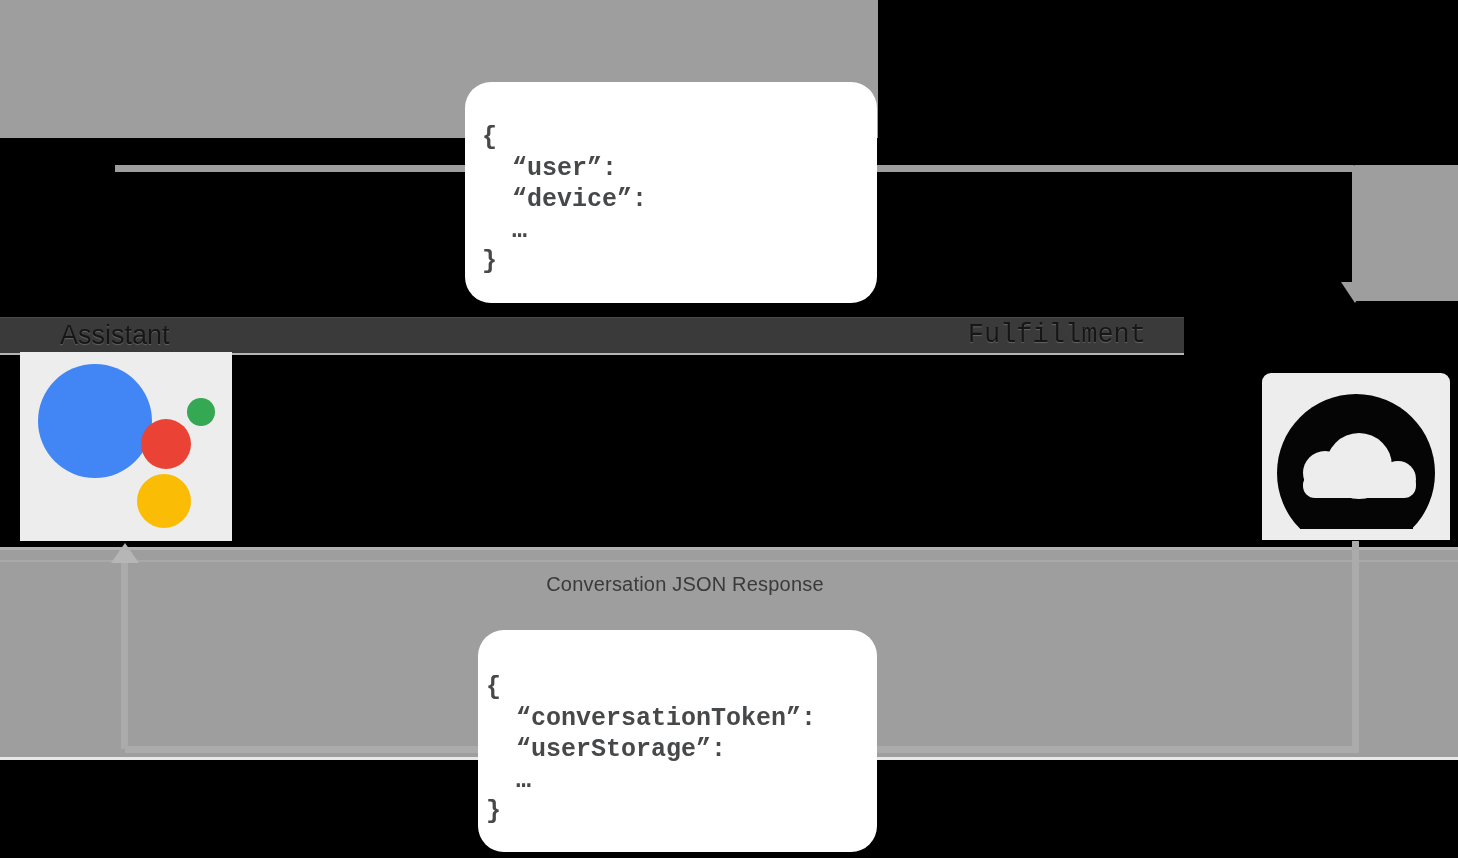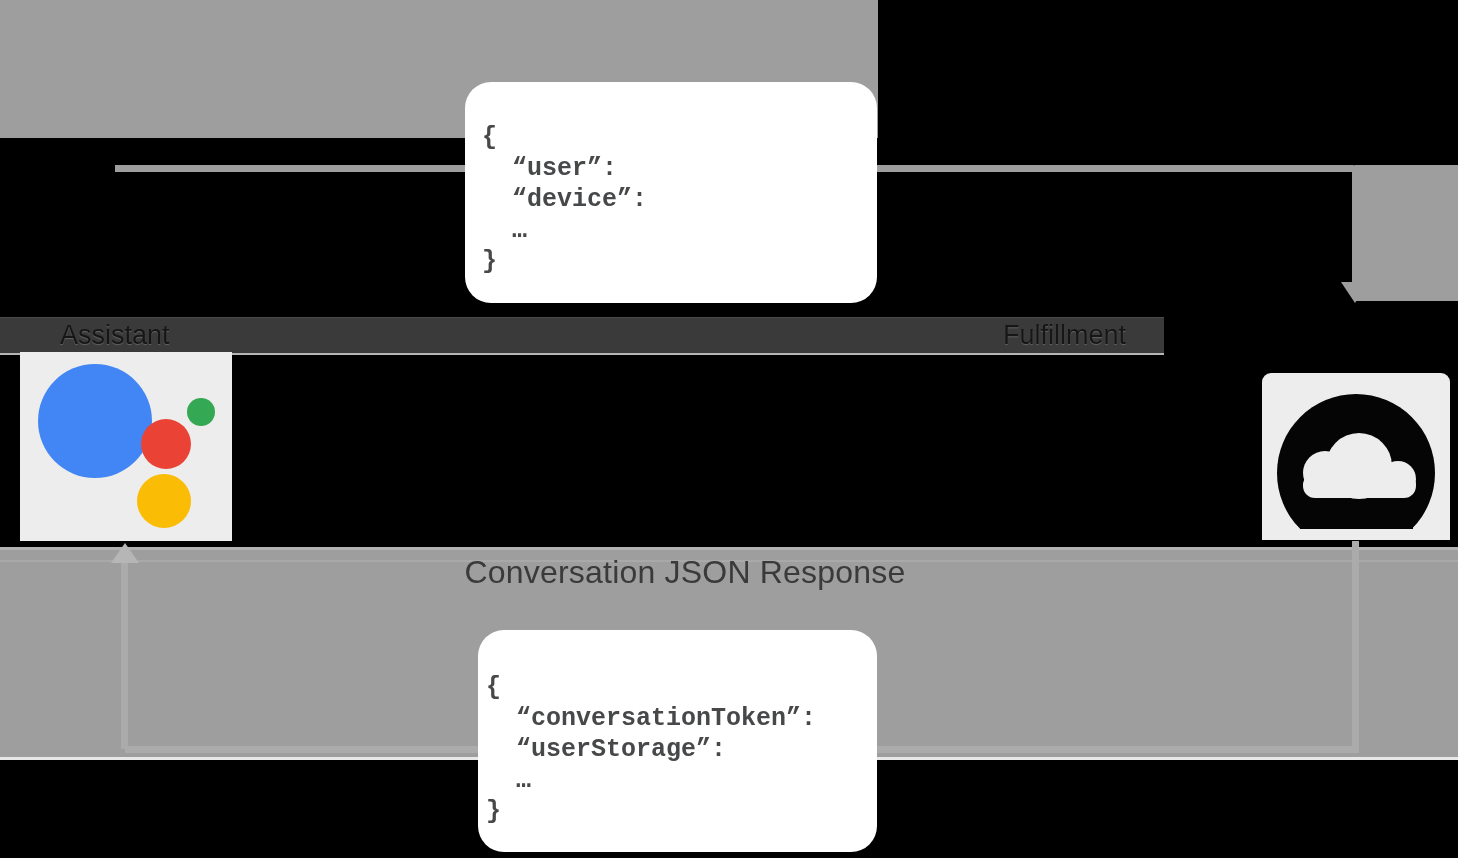--- a/index.html
+++ b/index.html
@@ -23,42 +23,42 @@
     border-top:21px solid var(--arrow-gray,#9e9e9e);}
   .resp-line{position:absolute;background:#ababab;}
   .resp-v-right{left:1352px;top:541px;width:7px;height:210px;}
   .resp-h{left:125px;top:746px;width:1234px;height:7px;}
   .resp-v-left{left:121px;top:561px;width:7px;height:188px;}
   .resp-head{position:absolute;left:111px;top:543px;width:0;height:0;
     border-left:14px solid transparent;border-right:14px solid transparent;
     border-bottom:20px solid #b6b6b6;}
 
   
-  .flow-label{position:absolute;text-align:center;font-size:32px;line-height:31px;letter-spacing:0.2px;}
+  .flow-label{position:absolute;text-align:center;font-size:20px;line-height:31px;letter-spacing:0.2px;margin-top:12px;}
   .flow-label.top{left:669px;top:11px;transform:translateX(-50%);color:#3d3d3d;}
   .flow-label.bottom{left:685px;top:557px;transform:translateX(-50%);color:#3a3a3a;}
 
   
   .code-box{position:absolute;background:var(--box-bg,#ffffff);border-radius:26px;}
   .box-request{left:465px;top:82px;width:412px;height:221px;}
   .box-response{left:478px;top:630px;width:399px;height:222px;}
   .code-box pre{
     margin:0;font-family:"Liberation Mono",monospace;font-weight:bold;
     font-size:25px;line-height:31px;color:var(--code-text,#47484a);white-space:pre;
   }
   .box-request pre{padding:40px 0 0 17px;}
   .box-response pre{padding:42px 0 0 8px;}
 
   
   .band{position:absolute;left:0;top:317px;width:1164px;height:35px;background:var(--band-dark,#3a3a3a);
-    border-top:1px solid #4a4a4a;border-bottom:2px solid #b5b5b5;}
+    border-top:1px solid #4a4a4a;border-bottom:2px solid #b5b5b5;padding-left:20px;}
   .actor{position:absolute;top:2px;font-size:27px;color:#161616;
     text-shadow:0 1px 1px rgba(210,210,210,0.28);}
   .actor.left{left:60px;}
-  .actor.right{right:38px;}
+  .actor.right{right:38px;font-family:Liberation Mono, monospace;}
 
   
   .assistant-logo{position:absolute;left:20px;top:352px;width:212px;height:189px;background:#ededed;}
   .assistant-logo .dot{position:absolute;border-radius:50%;}
   .dot-blue{left:18px;top:12px;width:114px;height:114px;background:var(--assistant-blue,#4285F4);}
   .dot-green{left:167px;top:46px;width:28px;height:28px;background:var(--assistant-green,#34A853);}
   .dot-red{left:121px;top:67px;width:50px;height:50px;background:var(--assistant-red,#EA4335);}
   .dot-yellow{left:117px;top:122px;width:54px;height:54px;background:var(--assistant-yellow,#FBBC05);}
 
   

